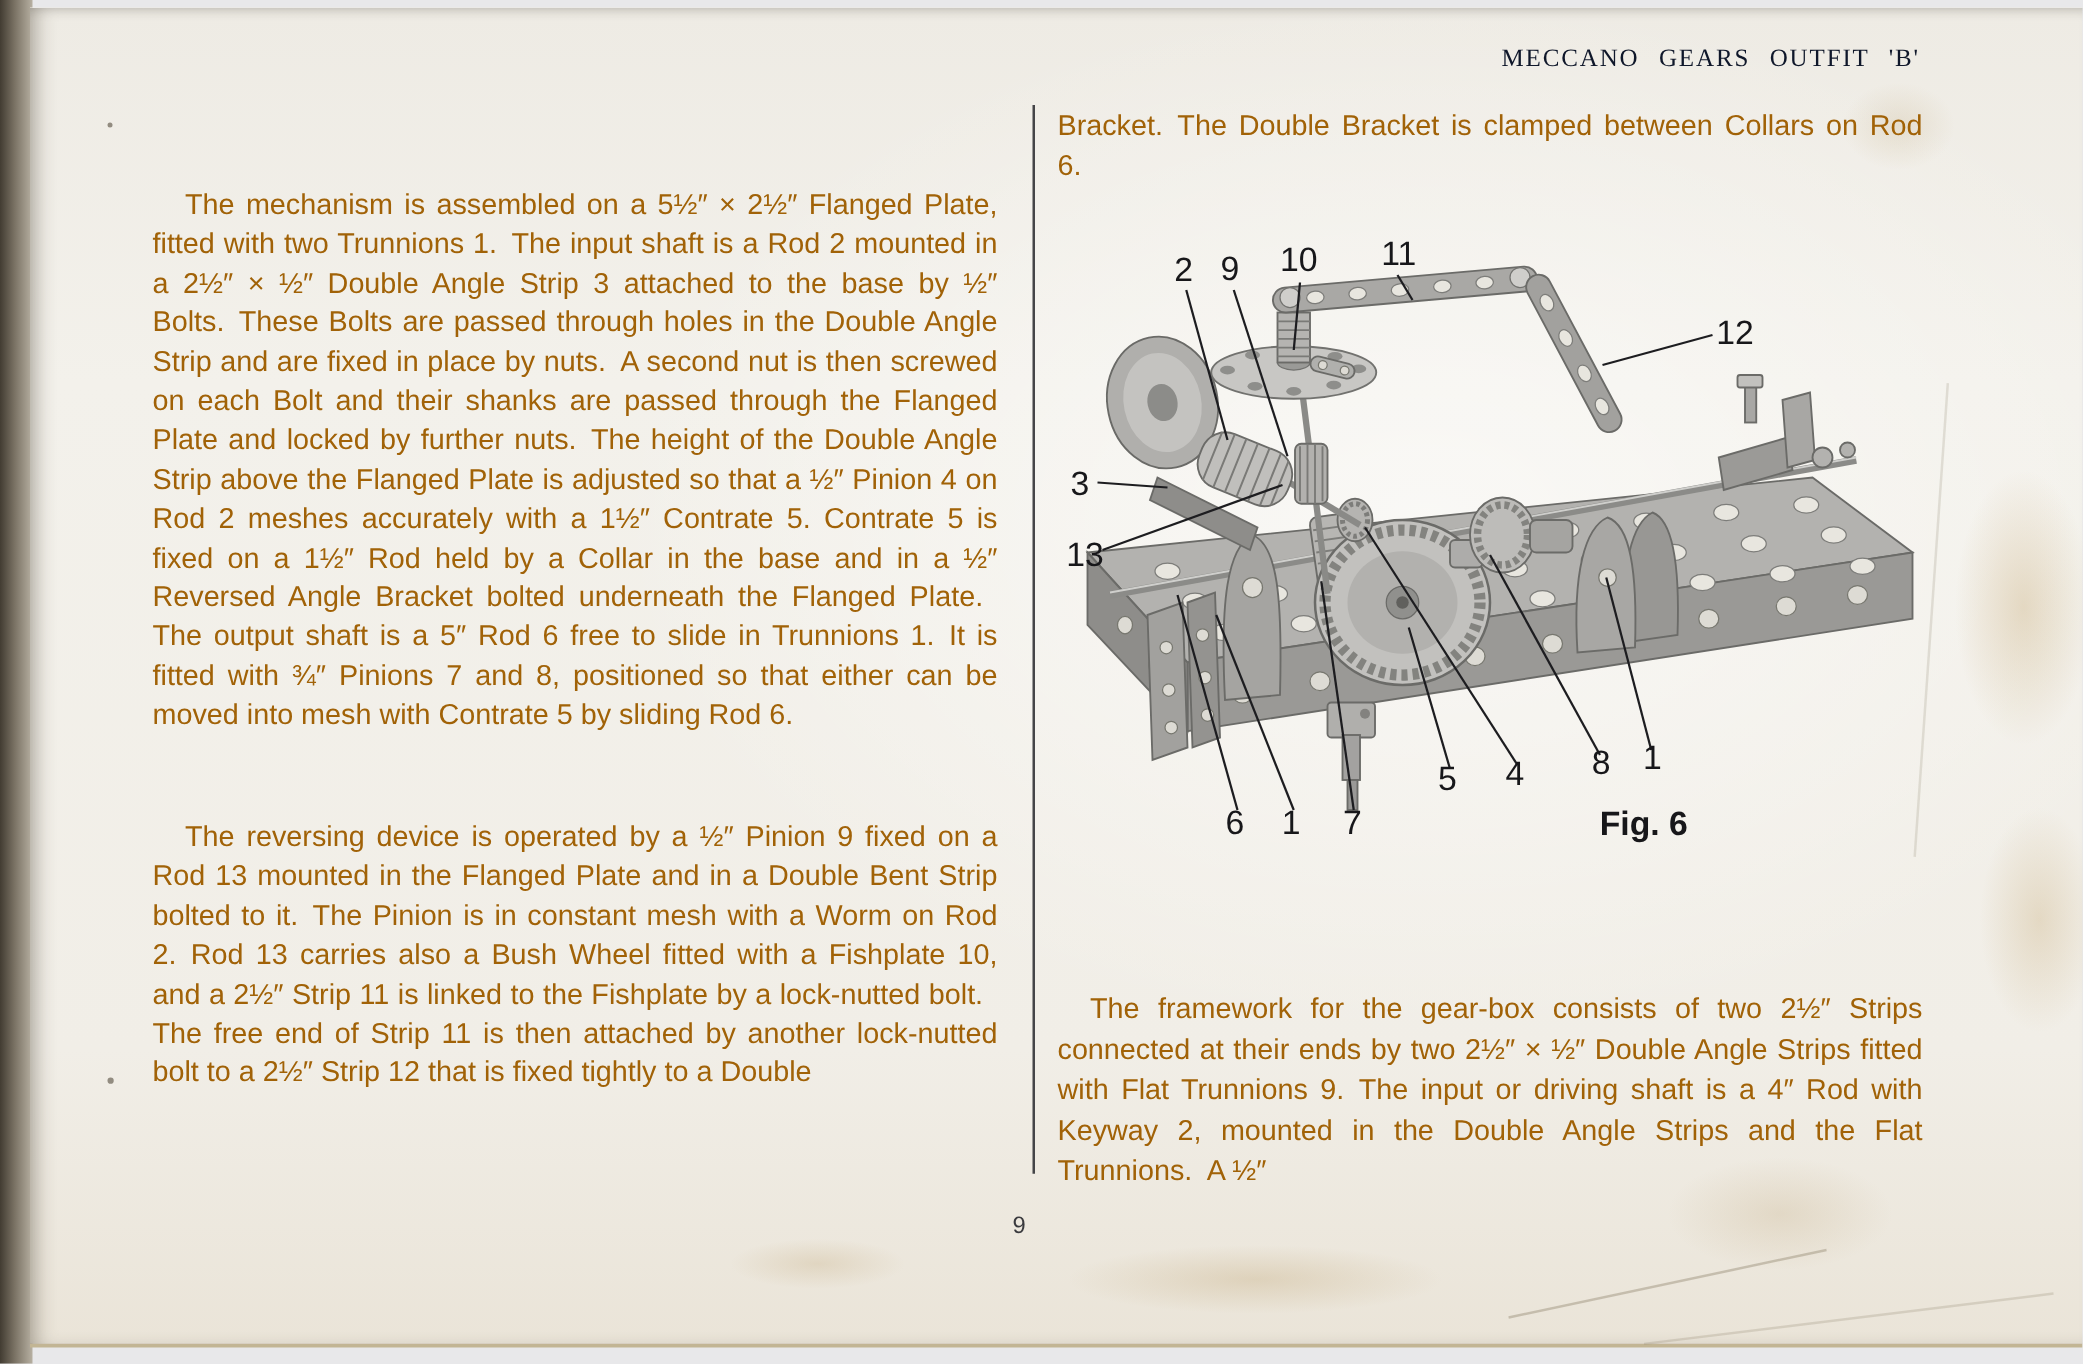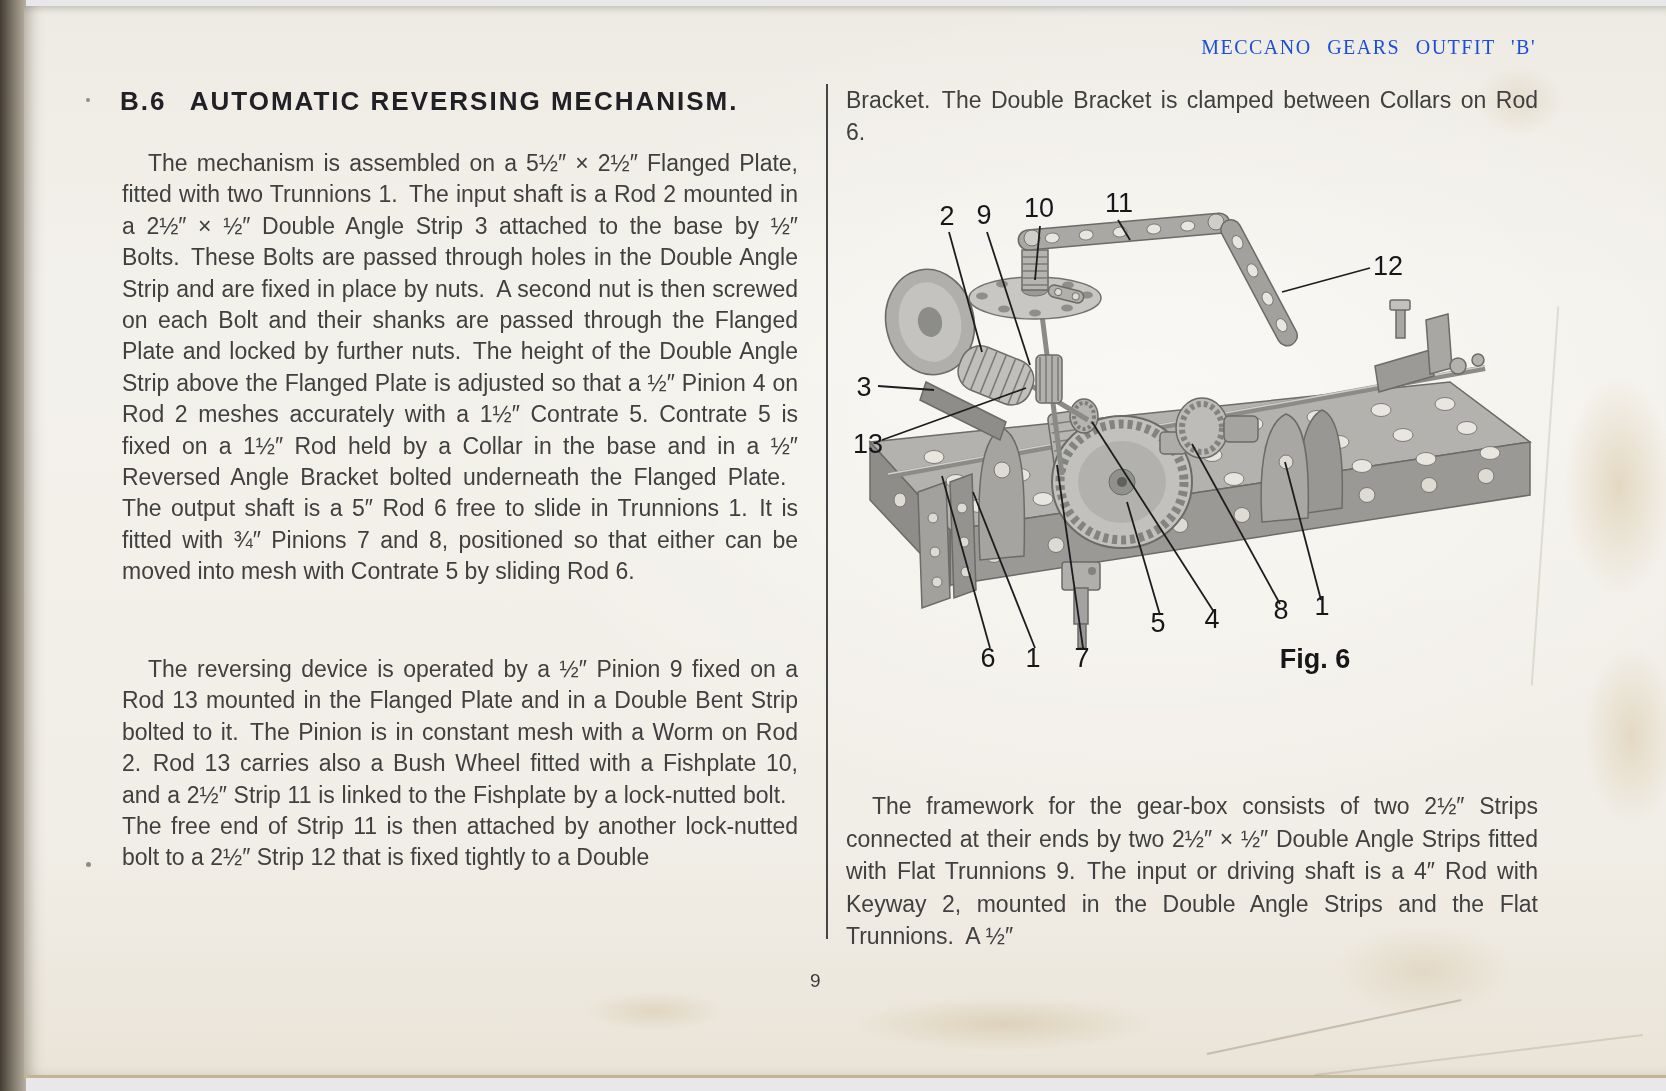--- a/index.html
+++ b/index.html
@@ -15,27 +15,27 @@
           linear-gradient(180deg,#eeebe4 0%,#f3f1eb 28%,#f1eee7 78%,#eae4d8 100%);
         border-bottom:3px solid #c2b594;
         box-shadow:inset 12px 0 16px -8px rgba(80,70,55,.45), inset 0 8px 10px -8px rgba(0,0,0,.22);}
   .stain{position:absolute;border-radius:50%;pointer-events:none;}
   .crease{position:absolute;background:rgba(150,140,118,.45);pointer-events:none;}
   .speck{position:absolute;border-radius:50%;background:rgba(95,88,74,.65);}
 
   
   .hdr{position:absolute;top:36px;right:130px;width:500px;text-align:right;
        font-family:"Liberation Serif",serif;font-size:20px;letter-spacing:1.5px;
-       word-spacing:9px;color:#1d4ed8;}
+       word-spacing:9px;color:#0f172a;}
   .h6{position:absolute;left:120px;top:86px;font-size:26px;font-weight:bold;
       letter-spacing:2px;color:#202025;}
   .h7{position:absolute;left:846px;top:748px;font-size:26px;font-weight:bold;
       letter-spacing:2px;color:#202025;}
   .body-col{position:absolute;font-size:23px;line-height:31.4px;text-align:justify;
-            color:#404040;}
+            color:#a16207;}
   .p1{left:122px;top:148px;width:676px;text-indent:26px;}
   .p2{left:122px;top:654px;width:676px;text-indent:26px;}
   .cont{left:846px;top:84px;width:692px;line-height:32.2px;}
   .p7{left:846px;top:790px;width:692px;line-height:32.5px;text-indent:26px;}
   .divider{position:absolute;left:826px;top:84px;width:2px;height:855px;background:#454548;}
   .pagenum{position:absolute;left:810px;top:970px;font-size:19px;color:#3a3a3e;}
 
   
   .fig{position:absolute;left:830px;top:170px;width:740px;height:510px;}
   .callout-num{font-family:"Liberation Sans",sans-serif;font-size:27px;fill:#17171a;}
@@ -63,21 +63,20 @@
     <div class="crease" style="left:1290px;top:1048px;width:330px;height:1.5px;transform:rotate(-7deg);opacity:.6;"></div>
     <div class="crease" style="left:1520px;top:300px;width:1.5px;height:380px;transform:rotate(4deg);opacity:.5;"></div>
     <div class="speck" style="left:62px;top:92px;width:4px;height:4px;"></div>
     <div class="speck" style="left:62px;top:856px;width:5px;height:5px;"></div>
   </div>
 
   <div class="hdr">MECCANO  GEARS  OUTFIT  'B'</div>
 
   <div class="divider"></div>
 
-  <div class="h6">B.6  AUTOMATIC REVERSING MECHANISM.</div>
   <div class="body-col p1">The mechanism is assembled on a 5½″ × 2½″ Flanged Plate, fitted with two Trunnions 1. The input shaft is a Rod 2 mounted in a 2½″ × ½″ Double Angle Strip 3 attached to the base by ½″ Bolts. These Bolts are passed through holes in the Double Angle Strip and are fixed in place by nuts. A second nut is then screwed on each Bolt and their shanks are passed through the Flanged Plate and locked by further nuts. The height of the Double Angle Strip above the Flanged Plate is adjusted so that a ½″ Pinion 4 on Rod 2 meshes accurately with a 1½″ Contrate 5. Contrate 5 is fixed on a 1½″ Rod held by a Collar in the base and in a ½″ Reversed Angle Bracket bolted underneath the Flanged Plate. The output shaft is a 5″ Rod 6 free to slide in Trunnions 1. It is fitted with ¾″ Pinions 7 and 8, positioned so that either can be moved into mesh with Contrate 5 by sliding Rod 6.</div>
   <div class="body-col p2">The reversing device is operated by a ½″ Pinion 9 fixed on a Rod 13 mounted in the Flanged Plate and in a Double Bent Strip bolted to it. The Pinion is in constant mesh with a Worm on Rod 2. Rod 13 carries also a Bush Wheel fitted with a Fishplate 10, and a 2½″ Strip 11 is linked to the Fishplate by a lock-nutted bolt. The free end of Strip 11 is then attached by another lock-nutted bolt to a 2½″ Strip 12 that is fixed tightly to a Double</div>
 
   <div class="body-col cont">Bracket. The Double Bracket is clamped between Collars on Rod 6.</div>
 
   <svg class="fig" viewBox="0 0 740 510">
 
     <g>
       <polygon points="40,272 620,212 700,272 120,360" fill="#b3b2af" class="metal-stroke"></polygon>
       <polygon points="120,360 700,272 700,325 120,415" fill="#9a9996" class="metal-stroke"></polygon>

